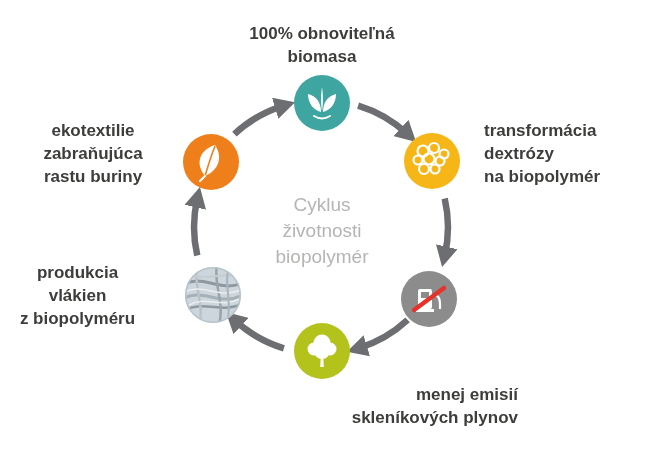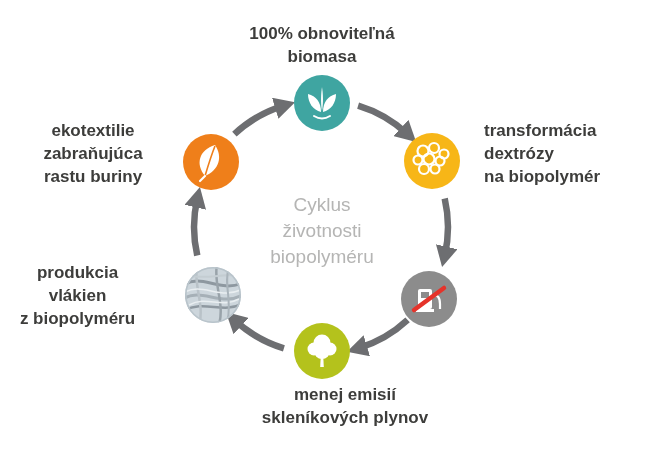--- a/index.html
+++ b/index.html
@@ -130,28 +130,28 @@
   </svg>
 
   <div class="label center-align" style="left:162px;top:22px;width:320px;">100% obnoviteľná
 biomasa</div>
 
   <div class="label left-align" style="left:468px;top:119px;width:195px;">transformácia
 dextrózy
 na biopolymér</div>
 
 
-  <div class="label center-align" style="left:172px;top:383px;width:346px;">menej emisií
+  <div class="label center-align" style="left:172px;top:383px;width:346px;text-align:right;">menej emisií
 skleníkových plynov</div>
 
   <div class="label right-align" style="right:507px;top:261px;width:175px;">produkcia
 vlákien
 z biopolyméru</div>
 
   <div class="label right-align" style="right:494px;top:119px;width:170px;">ekotextilie
 zabraňujúca
 rastu buriny</div>
 
   <div class="center-text">Cyklus
 životnosti
-biopolyméru</div>
+biopolymér</div>
 
 </div>
 
 </body></html>

